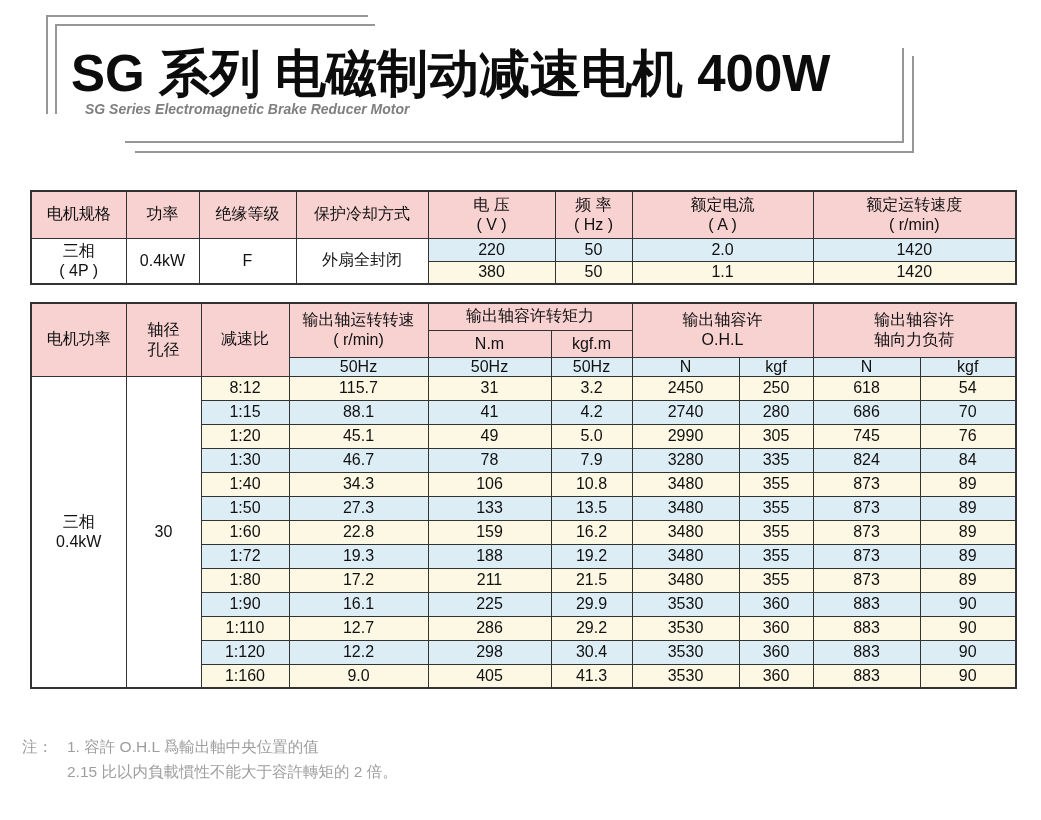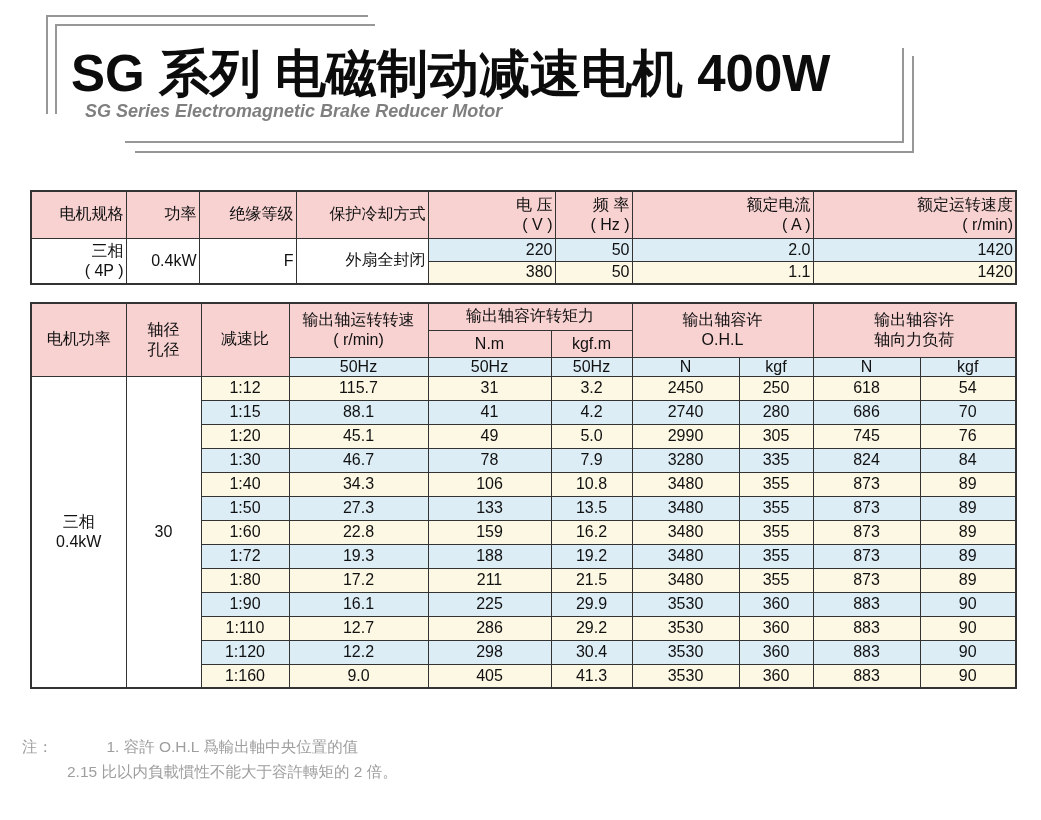--- a/index.html
+++ b/index.html
@@ -20,57 +20,57 @@
   .frame-br-outer { left: 135px; top: 56px; width: 779px; height: 97px; border-bottom-width: 2px; border-right-width: 2px; }
 
   
   .title {
     position: absolute; left: 71px; top: 40px;
     font-size: 51px; font-weight: bold; letter-spacing: 0px;
     white-space: nowrap; color: #0c0c0c;
   }
   .subtitle {
     position: absolute; left: 85px; top: 101px;
-    font-size: 18px; font-weight: bold; font-style: italic;
+    font-size: 14px; font-weight: bold; font-style: italic;
     color: #7f7f7f; white-space: nowrap;
   }
 
   
   table {
     border-collapse: collapse; table-layout: fixed;
     position: absolute; left: 30px; width: 985px;
     font-size: 16px; text-align: center;
     border: 2px solid #333;
   }
   th, td { border: 1.5px solid #333; font-weight: normal; padding: 0 2px; overflow: hidden; }
   th { background: var(--pink, #f8d1d1); }
   .blue  td { background: var(--blue, #dcedf6); }
   .cream td { background: var(--cream, #fcf8e3); }
   td.white { background: #ffffff !important; }
   .two-line div { line-height: 1.25; }
 
-  .spec-table { top: 190px; text-align: right; }
+  .spec-table { top: 190px; }
   .spec-table thead tr { height: 47px; }
   .spec-table tbody tr { height: 23px; }
 
   .perf-table { top: 302px; }
   .perf-table thead tr.hr1 { height: 27px; }
   .perf-table thead tr.hr2 { height: 27px; }
   .perf-table thead tr.hr3 { height: 18px; }
   .perf-table thead tr.hr3 th { background: var(--blue, #dcedf6); }
   .perf-table tbody tr { height: 24px; }
 
   
   .notes {
     position: absolute; left: 22px; top: 734px;
     display: flex; align-items: flex-start;
     color: var(--note-gray, #9e9e9e); font-size: 15.5px; line-height: 25px;
   }
   .notes .note-label { margin-right: 14px; }
-  .notes .note-lines div { white-space: nowrap; text-align: center; }
+  .notes .note-lines div { white-space: nowrap; }
 </style>
 </head>
 <body>
 
 <div class="page">
 
   <div class="frame frame-tl-back"></div>
   <div class="frame frame-tl-front"></div>
   <div class="frame frame-br-inner"></div>
   <div class="frame frame-br-outer"></div>
@@ -185,21 +185,21 @@
         <th>kgf</th>
       </tr>
     </thead>
     <tbody>
         <tr class="cream">
           <td rowspan="13" class="white two-line">
             <div>三相</div>
             <div>0.4kW</div>
           </td>
           <td rowspan="13" class="white">30</td>
-          <td>1:12</td>
+          <td>8:12</td>
           <td>115.7</td>
           <td>31</td>
           <td>3.2</td>
           <td>2450</td>
           <td>250</td>
           <td>618</td>
           <td>54</td>
         </tr>
         <tr class="blue">
           <td>1:15</td>

